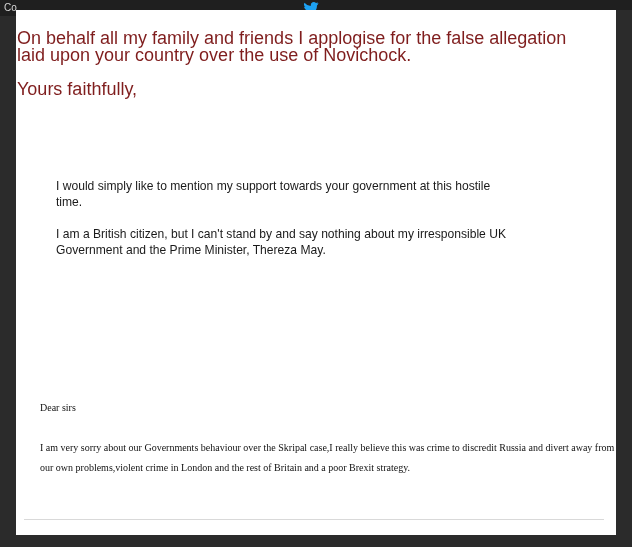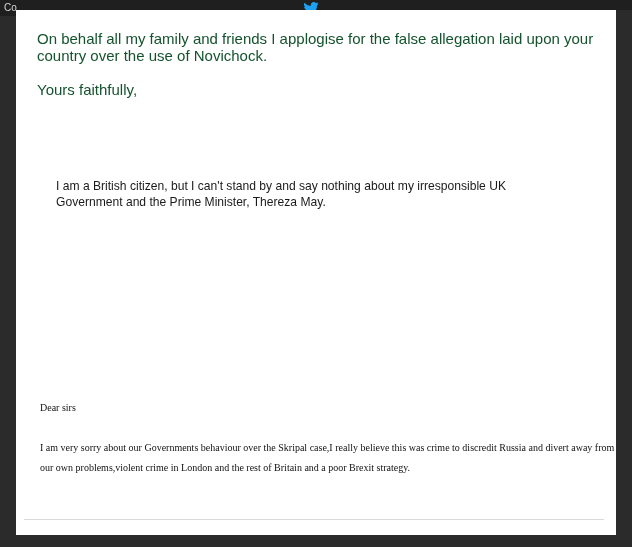--- a/index.html
+++ b/index.html
@@ -72,25 +72,25 @@
   .doc-body {
     position: absolute;
     left: 0; top: 0;
     width: 600px;
     height: 525px;
   }
 
   
   .block-top {
     position: absolute;
-    left: 21px;
+    left: 1px;
     top: 20px;
     width: 578px;
-    color: #14532d;
-    font-size: 15px;
+    color: #7f1d1d;
+    font-size: 18px;
     line-height: 17px;
   }
   .block-top p {
     margin: 0 0 17px 0;
   }
 
   
   .block-middle {
     position: absolute;
     left: 40px;
@@ -166,20 +166,21 @@
 
   <div class="page">
     <div class="doc-body">
 
       <div class="block-top">
         <p>On behalf all my family and friends I applogise for the false allegation laid upon your country over the use of Novichock.</p>
         <p>Yours faithfully,</p>
       </div>
 
       <div class="block-middle">
+        <p>I would simply like to mention my support towards your government at this hostile time.</p>
         <p>I am a British citizen, but I can't stand by and say nothing about my irresponsible UK Government and the Prime Minister, Thereza May.</p>
       </div>
 
       <div class="block-lower">
         <p>Dear sirs</p>
         <p>I am very sorry about our Governments behaviour over the Skripal case,I really believe this was crime to discredit Russia and divert away from our own problems,violent crime in London and the rest of Britain and a poor Brexit strategy.</p>
       </div>
 
       <div class="page-rule"></div>
     </div>

